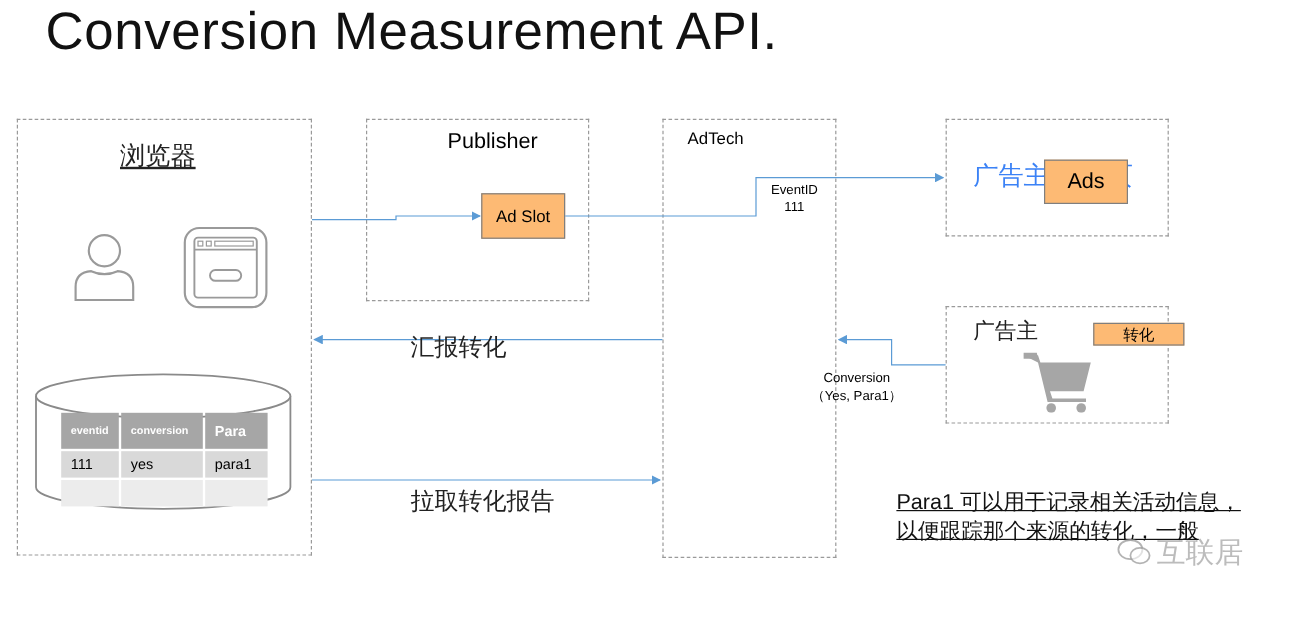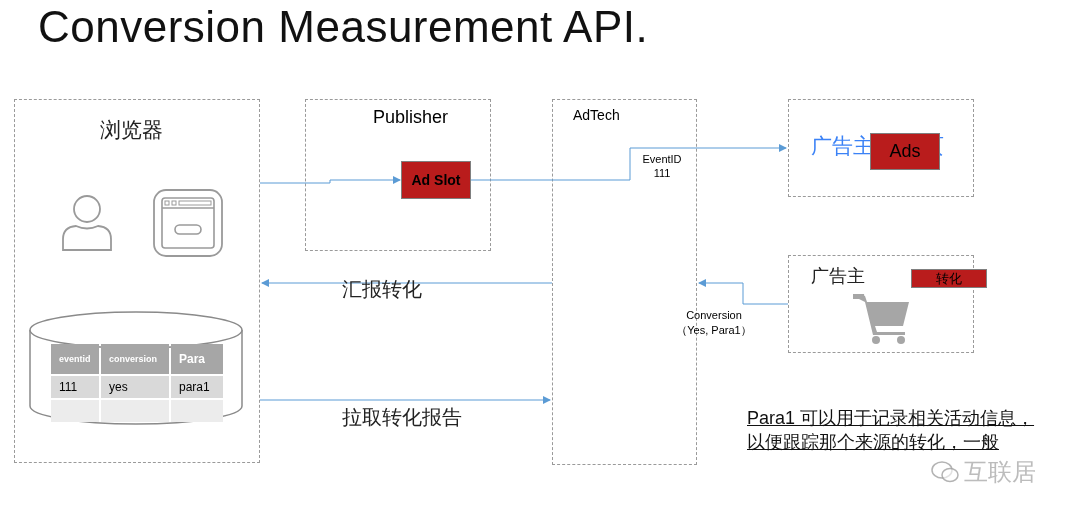--- a/index.html
+++ b/index.html
@@ -3,36 +3,36 @@
 <meta charset="utf-8">
 <style>
   html, body { margin:0; padding:0; background:#ffffff; }
   body { width:1080px; height:524px; position:relative; overflow:hidden;
          font-family:"Liberation Sans", "DejaVu Sans", sans-serif; color:#000; }
   .abs { position:absolute; }
   .title { left:38px; top:2px; font-size:44px; color:#111; letter-spacing:0.5px; }
   .box { border:1.5px dashed #9a9a9a; box-sizing:border-box; }
   .cn { font-family:"DejaVu Serif", serif; }
   svg.lines { position:absolute; left:0; top:0; }
-  .solid-box { border:1.5px solid #7f7f7f; background:#b91c1c; box-sizing:border-box;
+  .solid-box { border:1.5px solid #7f7f7f; background:#fdba74; box-sizing:border-box;
                display:flex; align-items:center; justify-content:center; }
   table.db { border-collapse:separate; border-spacing:2px; font-size:12px; }
   table.db th { background:#a6a6a6; color:#fff; font-size:9px; font-weight:bold; text-align:left;
                 padding:6px 8px; height:18px; }
   table.db th.big { font-size:12px; }
   table.db td { background:#d9d9d9; height:18px; padding:2px 8px; font-size:12px; }
   table.db tr.empty td { background:#ececec; height:18px; }
 </style>
 </head>
 <body>
 
 <div class="abs title">Conversion Measurement API.</div>
 
 <div class="abs box" style="left:14px;top:99px;width:246px;height:364px;"></div>
-<div class="abs cn" style="left:100px;top:116px;font-size:21px;color:#222;">浏览器</div>
+<div class="abs cn" style="left:100px;top:116px;font-size:21px;color:#222;text-decoration:underline;">浏览器</div>
 
 <svg class="abs" style="left:60px;top:193px;" width="56" height="60" viewBox="0 0 56 60">
   <circle cx="27" cy="16" r="13" fill="none" stroke="#9a9a9a" stroke-width="1.8"></circle>
   <path d="M3 57 L3 46 Q3 34 16 33 Q27 38 38 33 Q51 34 51 46 L51 57 Z" fill="none" stroke="#9a9a9a" stroke-width="1.8"></path>
 </svg>
 
 <svg class="abs" style="left:152px;top:188px;" width="74" height="72" viewBox="0 0 74 72">
   <rect x="2" y="2" width="68" height="66" rx="12" fill="none" stroke="#9a9a9a" stroke-width="1.8"></rect>
   <rect x="10" y="10" width="52" height="50" rx="3" fill="none" stroke="#9a9a9a" stroke-width="1.6"></rect>
   <line x1="10" y1="20" x2="62" y2="20" stroke="#9a9a9a" stroke-width="1.4"></line>
@@ -64,21 +64,21 @@
       <td></td>
       <td></td>
     </tr>
   </tbody>
     </table>
 </div>
 
 <div class="abs box" style="left:305px;top:99px;width:186px;height:152px;"></div>
 <div class="abs" style="left:373px;top:107px;font-size:18px;">Publisher</div>
 <div class="abs solid-box" style="left:401px;top:161px;width:70px;height:38px;">
-  <span style="font-size:14px;font-weight:bold;">Ad Slot</span>
+  <span style="font-size:14px;">Ad Slot</span>
 </div>
 
 <div class="abs box" style="left:552px;top:99px;width:145px;height:366px;"></div>
 <div class="abs" style="left:573px;top:107px;font-size:14px;">AdTech</div>
 
 <div class="abs box" style="left:788px;top:99px;width:186px;height:98px;"></div>
 <div class="abs cn" style="left:811px;top:104px;font-size:21px;color:#3b82f6;margin-top:28px;">广告主/落地页</div>
 <div class="abs solid-box" style="left:870px;top:133px;width:70px;height:37px;">
   <span style="font-size:18px;">Ads</span>
 </div>
@@ -117,19 +117,19 @@
   <div>（Yes, Para1）</div>
 </div>
 <div class="abs cn" style="left:342px;top:276px;font-size:20px;color:#222;">汇报转化</div>
 <div class="abs cn" style="left:342px;top:404px;font-size:20px;color:#222;">拉取转化报告</div>
 
 <div class="abs" style="left:747px;top:406px;font-size:18px;line-height:24px;color:#111;text-decoration:underline;">
   <div>Para1 可以用于记录相关活动信息，</div>
   <div>以便跟踪那个来源的转化，一般</div>
 </div>
 
-<div class="abs" style="left:930px;top:456px;font-size:24px;color:rgba(160,160,160,0.7);display:flex;align-items:center;gap:4px;">
+<div class="abs" style="left:930px;top:444px;font-size:24px;color:rgba(160,160,160,0.7);display:flex;align-items:center;gap:4px;">
   <svg width="30" height="26" viewBox="0 0 30 26">
     <ellipse cx="12" cy="11" rx="10" ry="8" fill="none" stroke="rgba(160,160,160,0.8)" stroke-width="1.5"></ellipse>
     <ellipse cx="20" cy="16" rx="8" ry="6.5" fill="rgba(255,255,255,0.6)" stroke="rgba(160,160,160,0.8)" stroke-width="1.5"></ellipse>
   </svg>
   <span class="cn">互联居</span>
 </div>
 
 </body></html>

